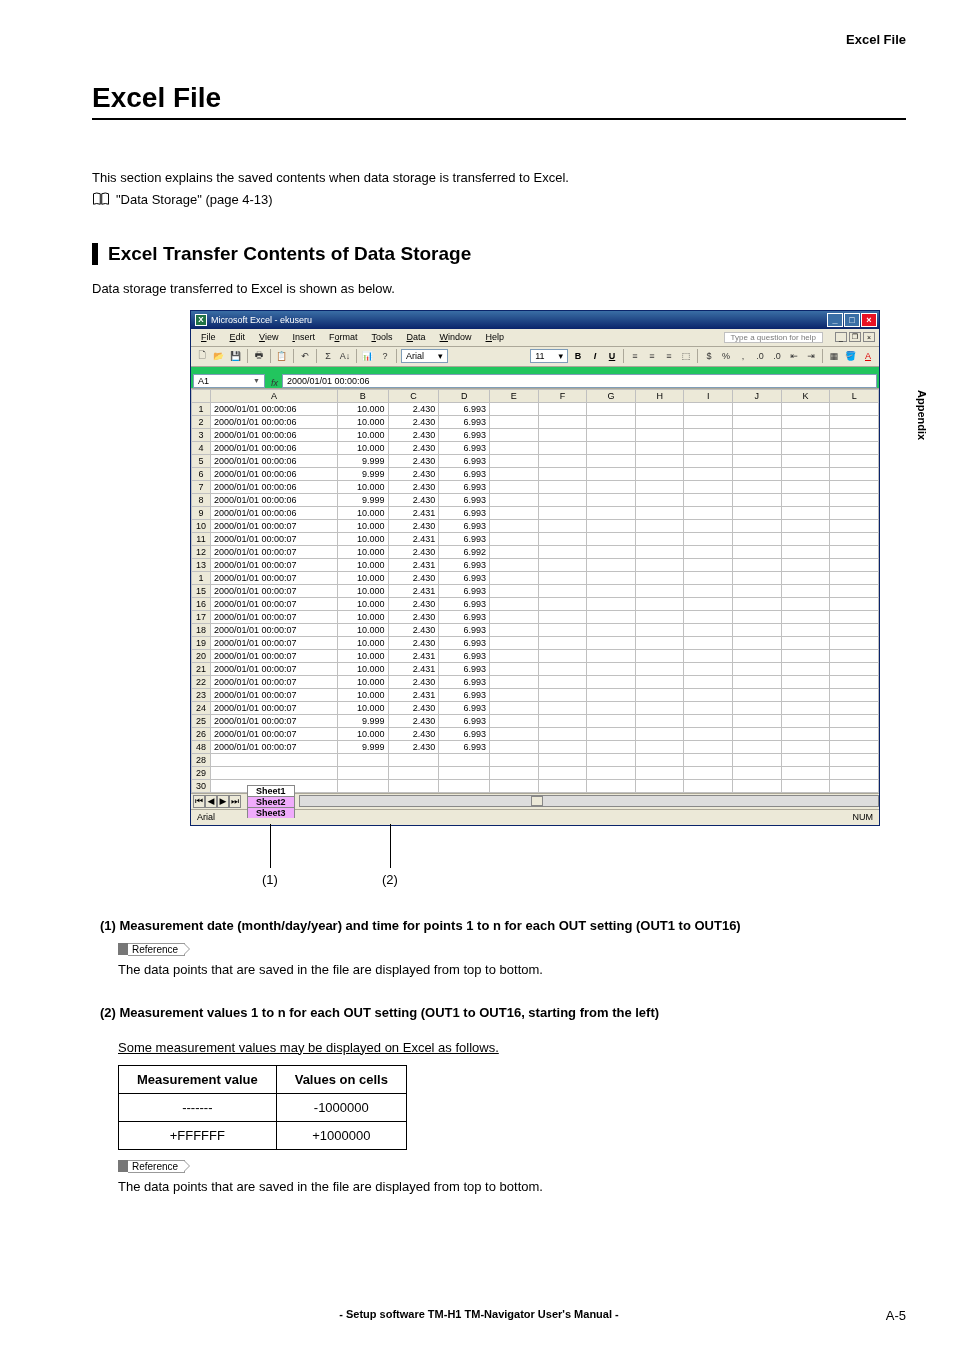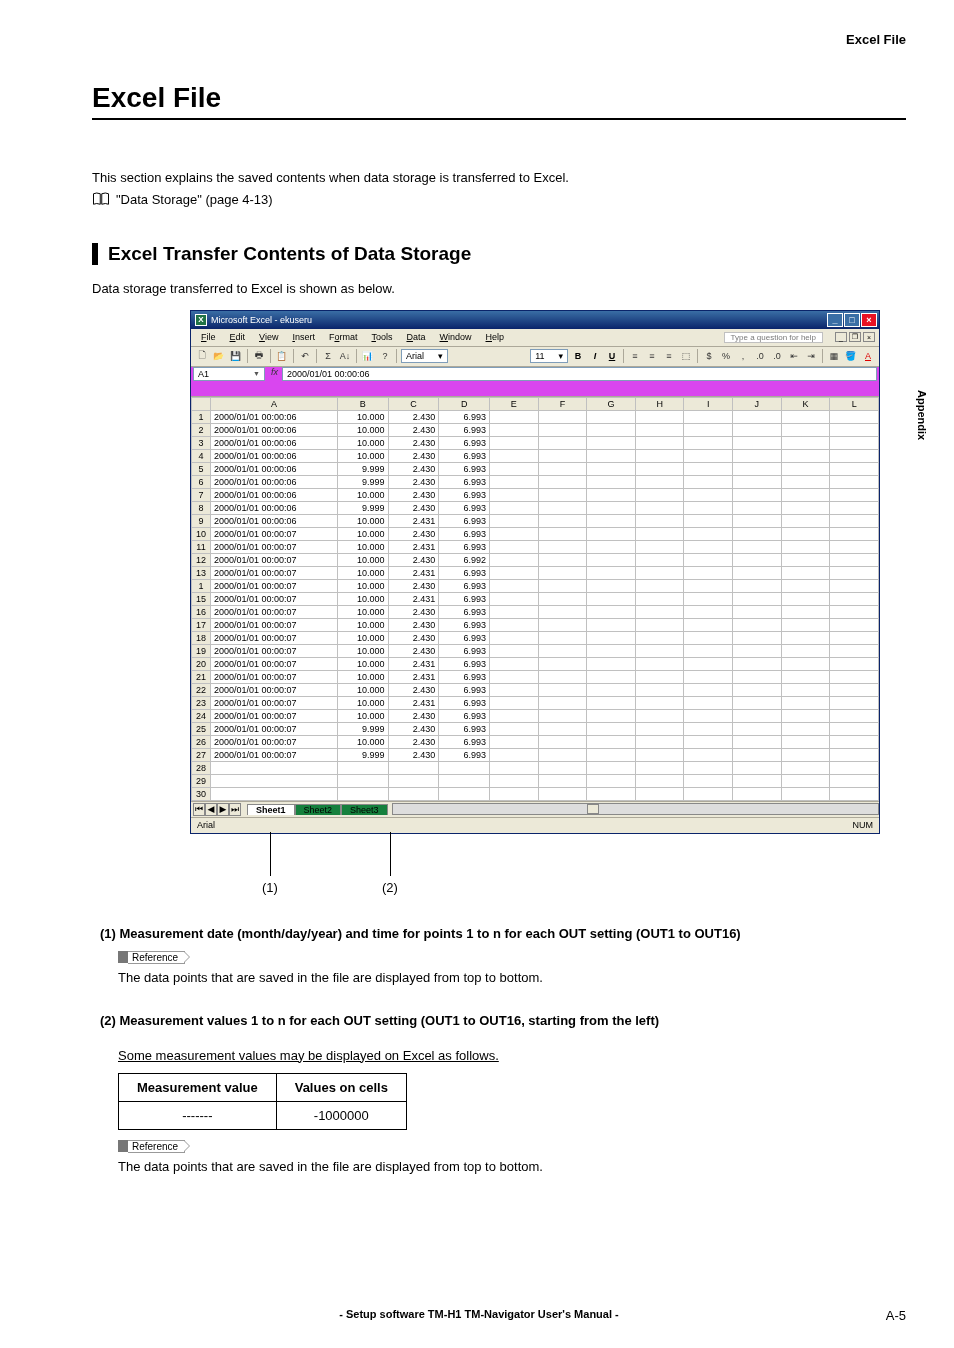--- a/index.html
+++ b/index.html
@@ -101,23 +101,23 @@
     font-size: 9px;
   }
   .tool-ico { width: 14px; height: 14px; display: flex; align-items: center; justify-content: center; border: 1px solid transparent; color: #333; cursor: pointer; }
   .tool-sep { width: 1px; height: 14px; background: #aca899; margin: 0 1px; }
   .font-box { background: #fff; border: 1px solid #7f9db9; padding: 0 4px; height: 14px; display: flex; align-items: center; gap: 14px; }
   .fmt-btn { font-weight: bold; width: 14px; text-align:center; cursor:pointer; }
   .fmt-i { font-style: italic; }
   .fmt-u { text-decoration: underline; }
   .formula-bar {
     display: flex;
-    align-items: flex-start;
-    height: 30px;
-    background: #d946ef;
+    align-items: flex-end;
+    height: 22px;
+    background: #22c55e;
     border-bottom: 1px solid #aca899;
     font-size: 9px;
   }
   .namebox { width: 72px; background: #fff; border: 1px solid #7f9db9; margin: 0 2px; padding: 0 4px; height: 14px; display:flex; align-items:center; justify-content:space-between; }
   .namebox-caret { font-size: 7px; color: #555; }
   .fx { margin: 0 4px; font-style: italic; color: #333; }
   .formula-val { background:#fff; border:1px solid #7f9db9; flex:1; height:14px; margin-right:2px; padding:0 4px; display:flex; align-items:center; }
   .grid-wrap { background:#fff; }
   table.sheet { border-collapse: collapse; width: 100%; background:#fff; table-layout: fixed; }
   table.sheet th, table.sheet td { border: 1px solid #c0c0c0; font-size: 9px; padding: 0 3px; height: 13px; overflow:hidden; white-space:nowrap; }
@@ -125,22 +125,22 @@
   table.sheet th.corner { width: 18px; }
   table.sheet th.rowhdr { width: 18px; text-align:center; background:#ece9d8; }
   col.c-a { width: 120px; }
   col.c-n { width: 48px; }
   col.c-rest { width: 46px; }
   td.num { text-align:right; }
   td.sel { border: 2px solid #000; }
   .tabs-bar { display:flex; align-items:center; height:16px; background:#ece9d8; border-top:1px solid #aca899; font-size:9px; }
   .tabs-nav { display:flex; gap:0; padding:0 2px; }
   .tabs-nav span { width:12px; text-align:center; border:1px solid #888; background:#ece9d8; cursor:pointer; }
-  .sheet-tabs { display:flex; margin-left:4px; }
-  .sheet-tab { border:1px solid #888; border-bottom:none; padding:0 8px; background:#15803d; cursor:pointer; }
+  .sheet-tabs { display:flex; margin-left:4px;flex-direction:column; }
+  .sheet-tab { border:1px solid #888; border-bottom:none; padding:0 8px; background:#f0abfc; cursor:pointer;font-weight:bold; }
   .sheet-tab.active { background:#fff; font-weight:bold; }
   .hscroll-track { flex:1; margin-left:4px; background:#ddd; height:12px; border:1px solid #888; position:relative; }
   .hscroll-thumb { position:absolute; left:40%; width:12px; height:100%; background:#ece9d8; border:1px solid #888; }
   .statusbar { display:flex; justify-content:space-between; background:#ece9d8; height:16px; padding:0 6px; align-items:center; border-top:1px solid #aca899; font-size:9px; }
   .callouts { position: relative; width: 690px; margin: 4px auto 0 98px; height: 60px; }
   .callouts .line { position:absolute; width:1px; background:#000; }
   .callouts .lbl { position:absolute; font-size:13px; }
 
   .item-heading { font-size: 13px; font-weight: bold; margin-top: 28px; padding-left:8px; text-indent:-22px; margin-left:22px; }
   .ref-badge { display:inline-flex; align-items:flex-start; margin-top:10px; margin-left:26px; }
@@ -684,21 +684,21 @@
             <td></td>
             <td></td>
             <td></td>
             <td></td>
             <td></td>
             <td></td>
             <td></td>
             <td></td>
           </tr>
           <tr>
-            <th class="rowhdr">27</th>
+            <th class="rowhdr">48</th>
             <td>2000/01/01 00:00:07</td>
             <td class="num">9.999</td>
             <td class="num">2.430</td>
             <td class="num">6.993</td>
             <td></td>
             <td></td>
             <td></td>
             <td></td>
             <td></td>
             <td></td>
@@ -797,20 +797,24 @@
       <tr>
     <th>Measurement value</th>
     <th>Values on cells</th>
   </tr>
     </thead>
   <tbody>
     <tr>
         <td>-------</td>
         <td>-1000000</td>
       </tr>
+    <tr>
+        <td>+FFFFFF</td>
+        <td>+1000000</td>
+      </tr>
   </tbody>
 </table>
 <div class="ref-badge">
   <span class="sq"></span>
     <span class="txt">Reference</span>
     <span class="arrow"></span>
 </div>
 <p class="body-text">The data points that are saved in the file are displayed from top to bottom.</p>
 
 <div class="footer">

